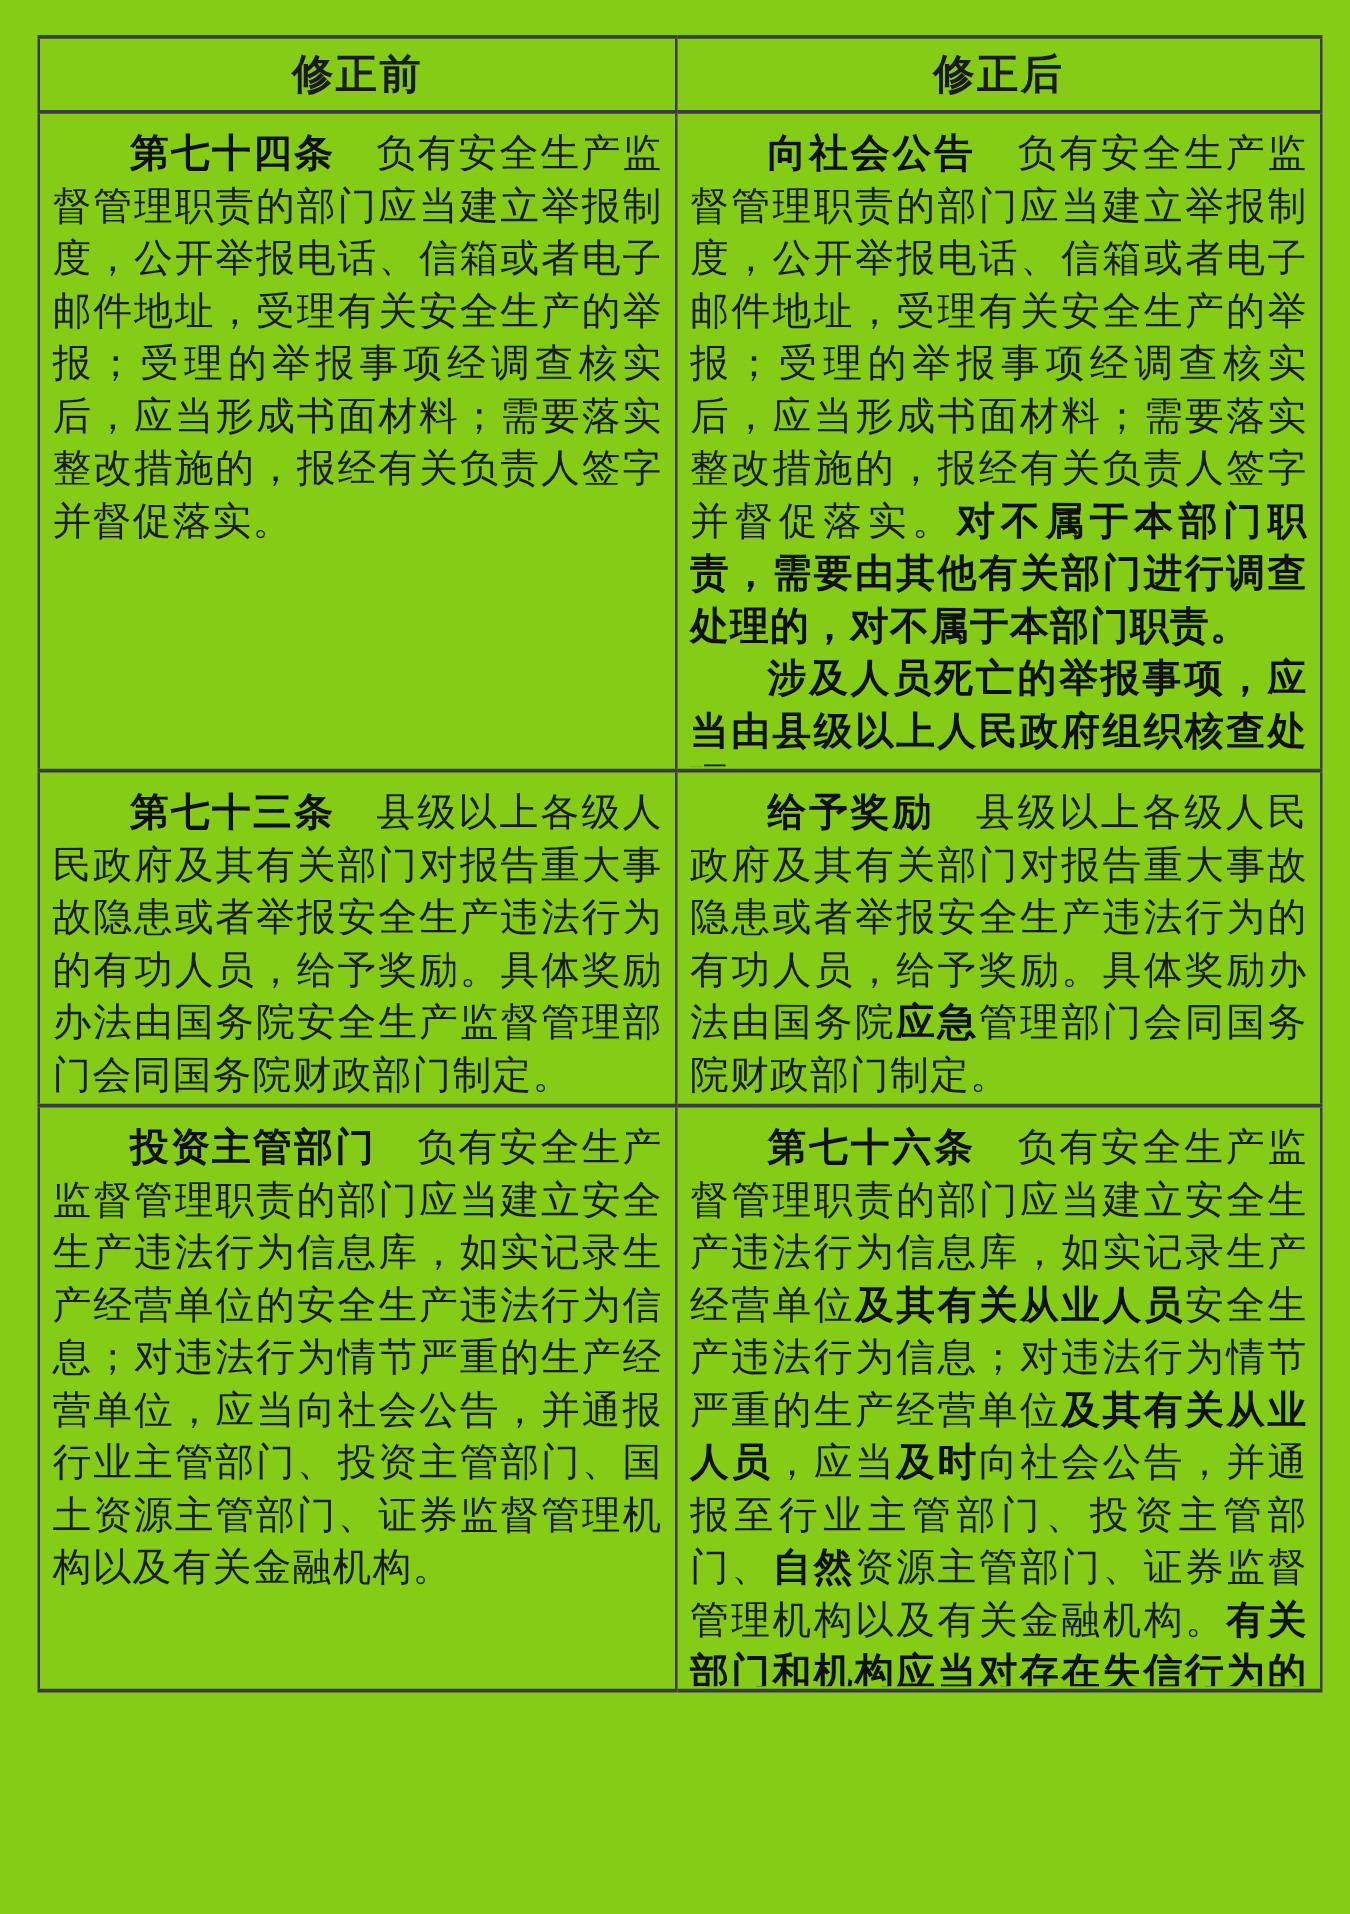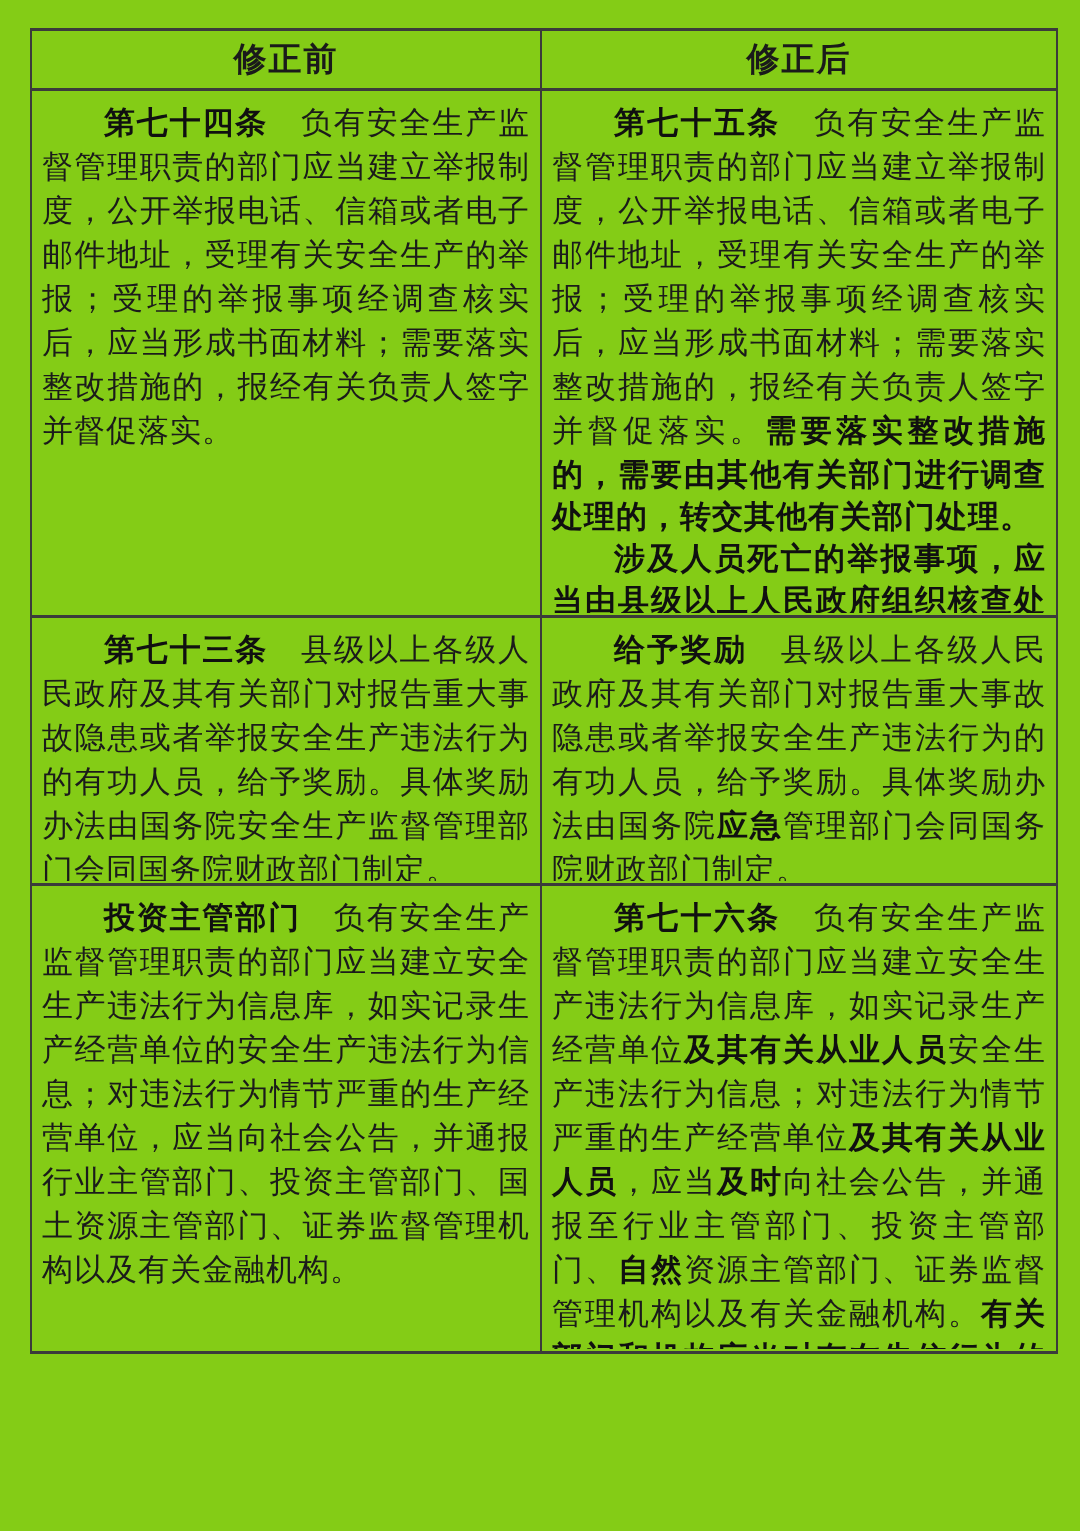--- a/index.html
+++ b/index.html
@@ -54,21 +54,21 @@
   tr.row-4 td .cell { max-height: 463px; }
   .para {
     text-align: justify;
     font-size: 31px;
     line-height: 42px;
     letter-spacing: 1px;
     word-break: break-all;
     color: #1b1b1b;
   }
   .para.indent { text-indent: 2em; }
-  .run { font-family: Liberation Mono, monospace; font-weight: 400; }
+  .run { font-family: Liberation Serif, serif; font-weight: 400; }
   .run.bold {
     font-family: "Liberation Sans", sans-serif;
     font-weight: 700;
     color: #101010;
   }
 </style>
 </head>
 <body>
 
 <div class="page">
@@ -85,21 +85,21 @@
     </thead>
     <tbody>
       <tr class="row-2">
         <td>
             <div class="cell">
               <div class="para indent"><span class="run bold">第七十四条</span><span class="run">　负有安全生产监督管理职责的部门应当建立举报制度，公开举报电话、信箱或者电子邮件地址，受理有关安全生产的举报；受理的举报事项经调查核实后，应当形成书面材料；需要落实整改措施的，报经有关负责人签字并督促落实。</span></div>
             </div>
           </td>
         <td>
             <div class="cell">
-              <div class="para indent"><span class="run bold">第七十五条</span><span class="run">　负有安全生产监督管理职责的部门应当建立举报制度，公开举报电话、信箱或者电子邮件地址，受理有关安全生产的举报；受理的举报事项经调查核实后，应当形成书面材料；需要落实整改措施的，报经有关负责人签字并督促落实。</span><span class="run bold">需要落实整改措施的，需要由其他有关部门进行调查处理的，转交其他有关部门处理。</span></div>
+              <div class="para indent"><span class="run bold">向社会公告</span><span class="run">　负有安全生产监督管理职责的部门应当建立举报制度，公开举报电话、信箱或者电子邮件地址，受理有关安全生产的举报；受理的举报事项经调查核实后，应当形成书面材料；需要落实整改措施的，报经有关负责人签字并督促落实。</span><span class="run bold">对不属于本部门职责，需要由其他有关部门进行调查处理的，对不属于本部门职责。</span></div>
               <div class="para indent"><span class="run bold">涉及人员死亡的举报事项，应当由县级以上人民政府组织核查处理。</span></div>
             </div>
           </td>
       </tr>
       <tr class="row-3">
         <td>
             <div class="cell">
               <div class="para indent"><span class="run bold">第七十三条</span><span class="run">　县级以上各级人民政府及其有关部门对报告重大事故隐患或者举报安全生产违法行为的有功人员，给予奖励。具体奖励办法由国务院安全生产监督管理部门会同国务院财政部门制定。</span></div>
             </div>
           </td>

